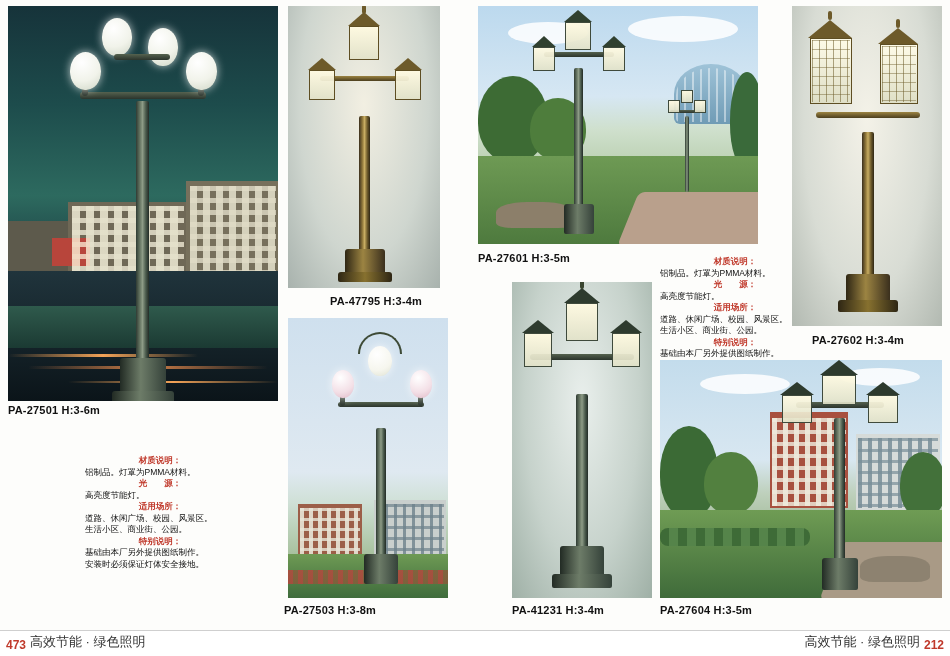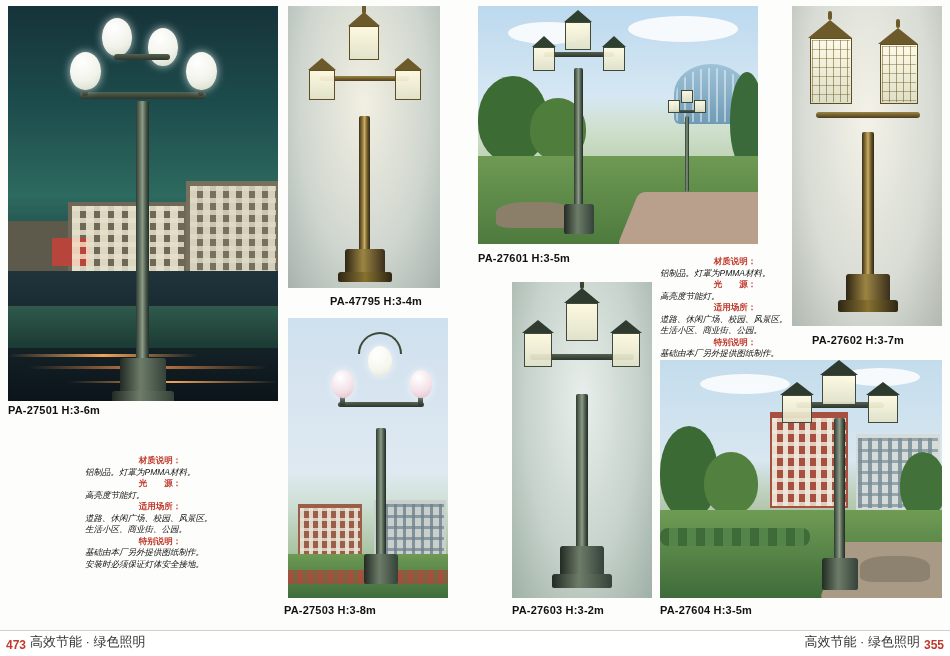--- a/index.html
+++ b/index.html
@@ -31,21 +31,21 @@
   }
   
   .spec {
     position: absolute;
     font-size: 8.5px;
     line-height: 11.5px;
     color: #1a1a1a;
     width: 150px;
   }
   .spec .hd { color: #c0392b; font-weight: bold; text-align: center; }
-  .spec .ln { color: #111; font-style: italic; }
+  .spec .ln { color: #111; }
 
   
   .footer-bar {
     position: absolute;
     left: 0; bottom: 0;
     width: 950px; height: 26px;
     background: #ffffff;
     border-top: 1px solid #cfcfcf;
   }
   .pgnum {
@@ -276,21 +276,21 @@
          background:repeating-linear-gradient(90deg,rgba(110,94,44,.55) 0 1px,rgba(0,0,0,0) 1px 7px),repeating-linear-gradient(180deg,rgba(110,94,44,.45) 0 1px,rgba(0,0,0,0) 1px 9px);"></div>
     <div class="finial" style="left:36px; top:5px; background:#6d5a2a;"></div>
 
     <div class="lanternTop" style="left:86px; top:22px; border-left-width:20px;border-right-width:20px;border-bottom-width:16px;border-bottom-color:#6d5a2a;"></div>
     <div class="lantern" style="left:88px; top:38px; width:38px; height:60px; border-color:#5e4e23;
          background:linear-gradient(180deg,rgba(255,252,232,.95),rgba(222,222,196,.9));"></div>
     <div style="position:absolute;left:90px;top:40px;width:34px;height:56px;
          background:repeating-linear-gradient(90deg,rgba(110,94,44,.55) 0 1px,rgba(0,0,0,0) 1px 7px),repeating-linear-gradient(180deg,rgba(110,94,44,.45) 0 1px,rgba(0,0,0,0) 1px 9px);"></div>
     <div class="finial" style="left:104px; top:13px; background:#6d5a2a;"></div>
   </div>
-  <div class="cap" style="left:812px; top:334px;">PA-27602 H:3-7m</div>
+  <div class="cap" style="left:812px; top:334px;">PA-27602 H:3-4m</div>
 
   <div class="spec" style="left:660px; top:256px;">
     <div class="hd">材质说明：</div>
     <div class="ln">铝制品。灯罩为PMMA材料。</div>
     <div class="hd">光　　源：</div>
     <div class="ln">高亮度节能灯。</div>
     <div class="hd">适用场所：</div>
     <div class="ln">道路、休闲广场、校园、风景区。</div>
     <div class="ln">生活小区、商业街、公园。</div>
     <div class="hd">特别说明：</div>
@@ -334,21 +334,21 @@
     <div class="lanternTop" style="left:52px; top:6px; border-left-width:18px;border-right-width:18px;border-bottom-width:15px;border-bottom-color:#2e3b2e;"></div>
     <div class="lantern" style="left:54px; top:21px; width:32px; height:38px;"></div>
     <div class="finial" style="left:68px; top:-2px;"></div>
 
     <div class="lanternTop" style="left:10px; top:38px; border-left-width:16px;border-right-width:16px;border-bottom-width:13px;border-bottom-color:#2e3b2e;"></div>
     <div class="lantern" style="left:12px; top:51px; width:28px; height:34px;"></div>
 
     <div class="lanternTop" style="left:98px; top:38px; border-left-width:16px;border-right-width:16px;border-bottom-width:13px;border-bottom-color:#2e3b2e;"></div>
     <div class="lantern" style="left:100px;top:51px; width:28px; height:34px;"></div>
   </div>
-  <div class="cap" style="left:512px; top:604px;">PA-27603 H:3-2m</div>
+  <div class="cap" style="left:512px; top:604px;">PA-41231 H:3-4m</div>
 
   <div class="photo" style="left:660px; top:360px; width:282px; height:238px;">
     <div class="sceneDay" style="background:linear-gradient(180deg,#c3dcec 0%,#d8e7f1 42%,#bed0bc 56%,#6f9257 100%);"></div>
     <div class="cloud" style="left:40px; top:14px; width:90px; height:20px;"></div>
     <div class="cloud" style="left:180px;top:8px;  width:80px; height:18px;"></div>
     <div class="bldgRed" style="left:110px; top:52px; width:78px; height:96px; background:#a8503f;"></div>
     <div style="position:absolute;left:112px;top:58px;width:74px;height:88px;
          background:repeating-linear-gradient(90deg,rgba(238,234,220,.92) 0 5px,rgba(0,0,0,0) 5px 11px),repeating-linear-gradient(180deg,rgba(238,234,220,.82) 0 4px,rgba(0,0,0,0) 4px 12px);"></div>
     <div class="bldgWhite" style="left:196px; top:74px; width:84px; height:76px; background:#d6dbd9;"></div>
     <div style="position:absolute;left:198px;top:78px;width:80px;height:70px;
@@ -369,16 +369,16 @@
     <div class="lanternTop" style="left:120px; top:22px; border-left-width:17px;border-right-width:17px;border-bottom-width:13px;border-bottom-color:#2d3a2d;"></div>
     <div class="lantern" style="left:122px; top:35px; width:30px; height:28px;"></div>
     <div class="lanternTop" style="left:206px;top:22px; border-left-width:17px;border-right-width:17px;border-bottom-width:13px;border-bottom-color:#2d3a2d;"></div>
     <div class="lantern" style="left:208px;top:35px; width:30px; height:28px;"></div>
   </div>
   <div class="cap" style="left:660px; top:604px;">PA-27604 H:3-5m</div>
 
   <div class="footer-bar"></div>
   <div class="pgnum l">473</div>
   <div class="foot-cn l">高效节能 · 绿色照明</div>
-  <div class="pgnum r">355</div>
+  <div class="pgnum r">212</div>
   <div class="foot-cn r">高效节能 · 绿色照明</div>
 
 </div>
 
 </body></html>

